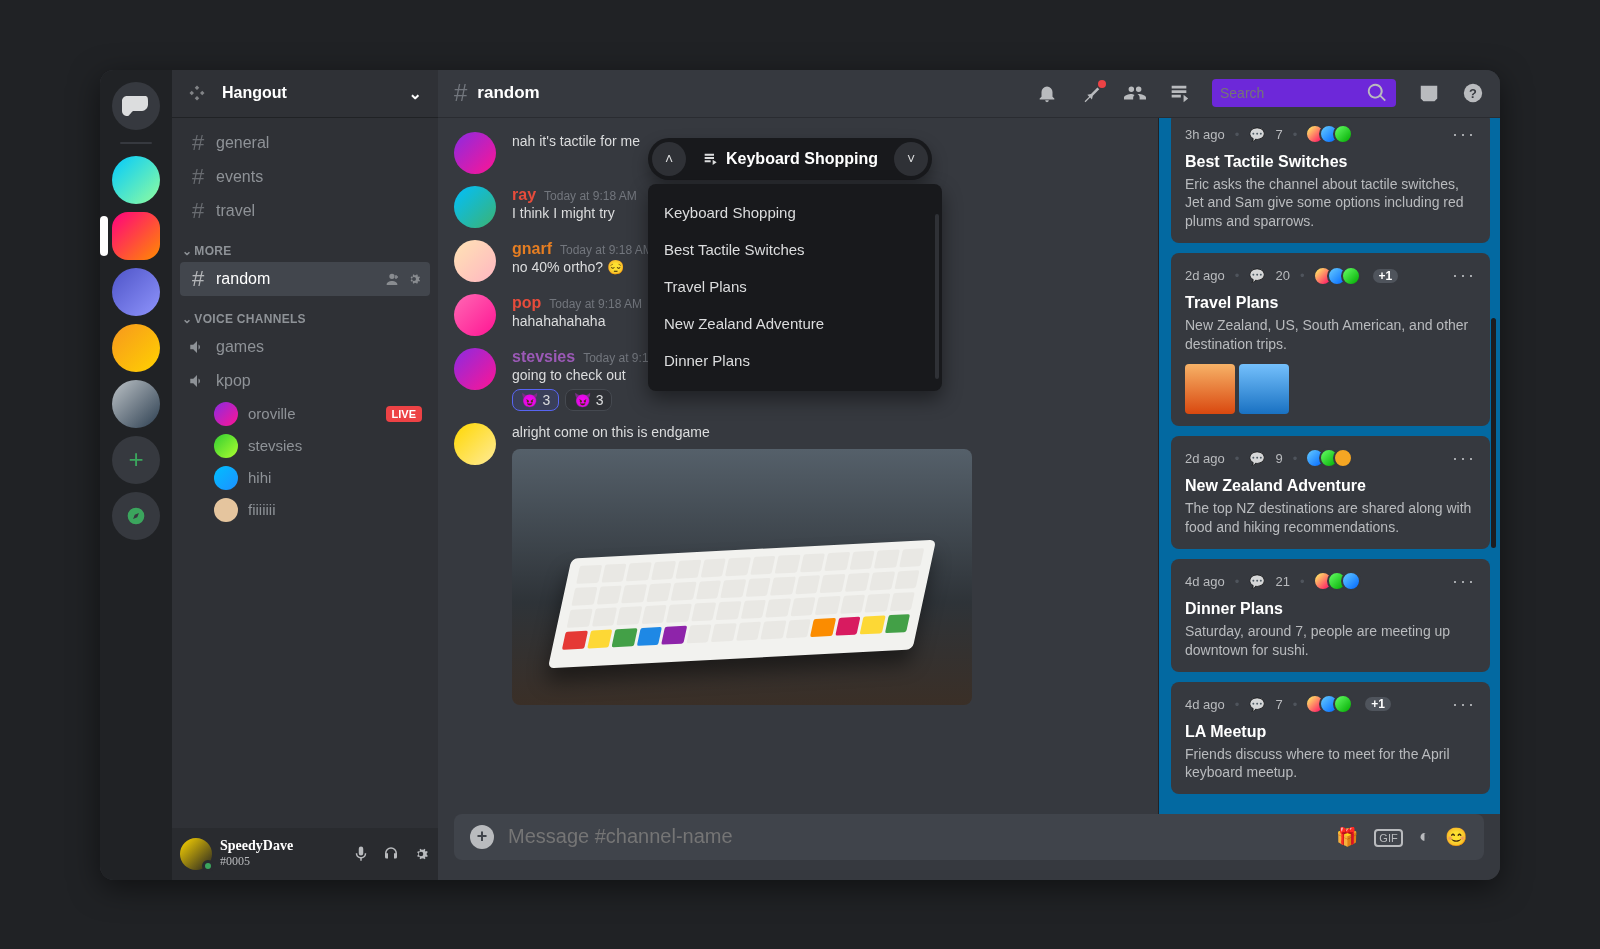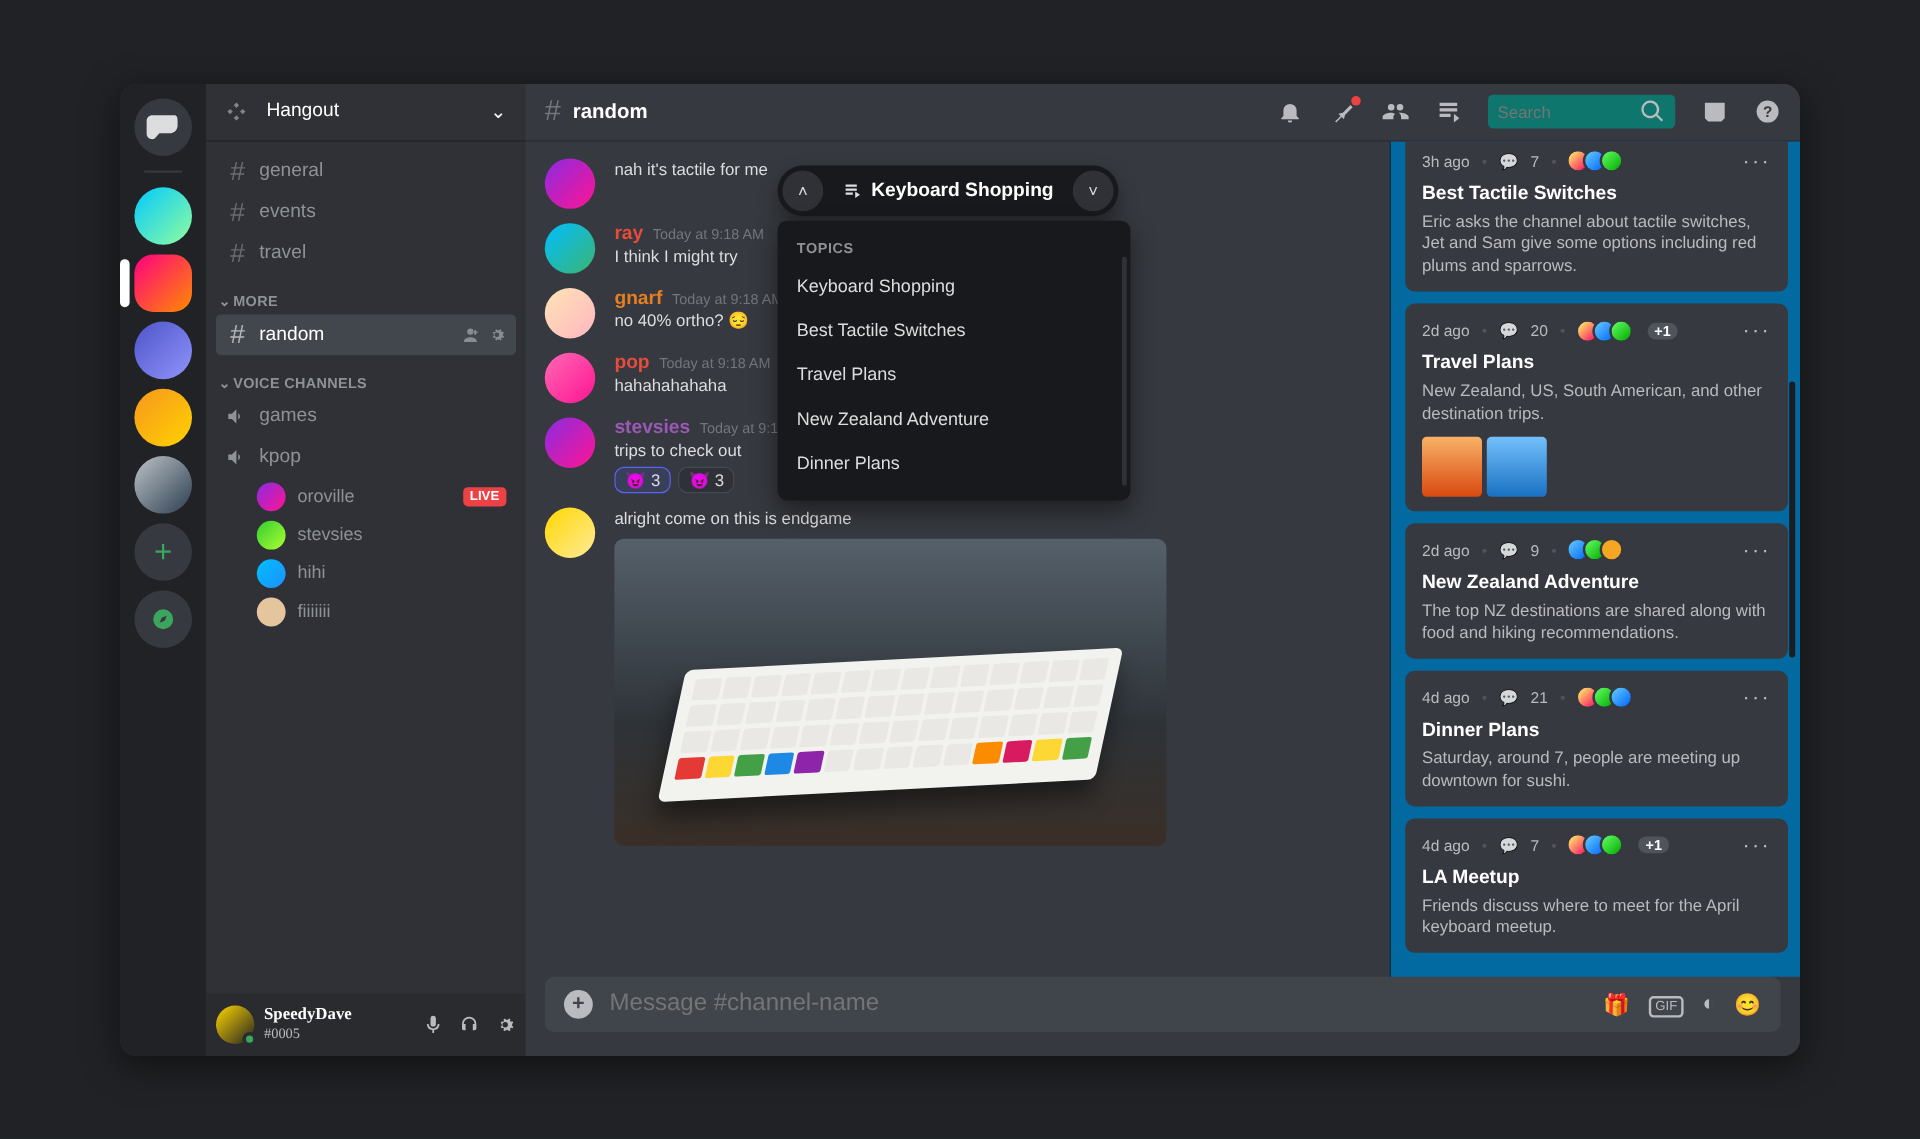--- a/index.html
+++ b/index.html
@@ -64,21 +64,21 @@
   .channels{
     width:266px;
     background:#2f3136;
     display:flex;flex-direction:column;
     flex-shrink:0;
   }
   .server-header{
     height:48px;padding:16px 16px;
     border-bottom:1px solid #202225;
     display:flex;align-items:center;justify-content:space-between;
-    font-weight:400;color:#fff;
+    font-weight:700;color:#fff;
     cursor:pointer;
   }
   .server-header .gear{width:18px;opacity:.6;margin-right:8px}
   .channel-list{flex:1;overflow:hidden;padding:8px 8px}
   .ch-item{
     display:flex;align-items:center;gap:8px;
     height:34px;padding:0 8px;border-radius:4px;
     color:#8e9297;cursor:pointer;font-size:16px;
   }
   .ch-item.active{background:#42464d;color:#fff}
@@ -115,21 +115,21 @@
     flex-shrink:0;
   }
   .chat-header .hash{font-size:24px;color:#72767d}
   .chat-header .title{font-weight:700;color:#fff;font-size:17px}
   .header-icons{margin-left:auto;display:flex;align-items:center;gap:22px;color:#b9bbbe}
   .header-icons > *{cursor:pointer}
   .header-icons svg{width:22px;height:22px;fill:#b9bbbe}
   .pin-wrap{position:relative}
   .pin-dot{position:absolute;top:-2px;right:-4px;width:8px;height:8px;border-radius:50%;background:#ed4245}
   .search-box{
-    background:#0f766e;border-radius:4px;width:156px;height:28px;
+    background:#6d28d9;border-radius:4px;width:184px;height:28px;
     display:flex;align-items:center;padding:0 8px;color:#72767d;font-size:14px;
   }
   .search-box input{background:none;border:none;outline:none;color:#dcddde;width:100%;font-size:14px}
   .search-box .mag{margin-left:auto}
 
   .chat-body{flex:1;display:flex;min-height:0}
   .messages{flex:1;overflow:hidden;padding:8px 16px 0 16px;position:relative;min-width:0}
   .msg{display:flex;gap:16px;padding:6px 0}
   .msg .mav{width:42px;height:42px;border-radius:50%;flex-shrink:0}
   .mav.u1{background:linear-gradient(135deg,#8a2be2,#ff1493)}
@@ -449,21 +449,21 @@
           <div>
             <div><span class="mname" style="color:#e74c3c">pop</span><span class="mts">Today at 9:18 AM</span></div>
             <div class="mtext">hahahahahaha</div>
           </div>
         </div>
 
         <div class="msg">
           <div class="mav u1"></div>
           <div>
             <div><span class="mname" style="color:#9b59b6">stevsies</span><span class="mts">Today at 9:18 AM</span></div>
-            <div class="mtext">trips to check out</div>
+            <div class="mtext">going to check out</div>
             <div class="reactions">
               <div class="react sel">
                   <span>😈</span>
                   <span>3</span>
                 </div>
               <div class="react">
                   <span>😈</span>
                   <span>3</span>
                 </div>
             </div>
@@ -552,21 +552,20 @@
                 <svg width="16" height="16" viewBox="0 0 24 24" fill="#dcddde">
                   <path d="M4 4h14v3H4zM4 9h14v3H4zM4 14h9v3H4zM16 13l6 4-6 4v-8z"></path>
                 </svg>
               </span>
             <span>Keyboard Shopping</span>
           </div>
           <div class="tp-btn">˅</div>
         </div>
 
         <div class="topic-menu">
-          <div class="tm-head">TOPICS</div>
           <div class="tm-item">Keyboard Shopping</div>
           <div class="tm-item">Best Tactile Switches</div>
           <div class="tm-item">Travel Plans</div>
           <div class="tm-item">New Zealand Adventure</div>
           <div class="tm-item">Dinner Plans</div>
         </div>
 
       </div>
 
       <div class="threads">

